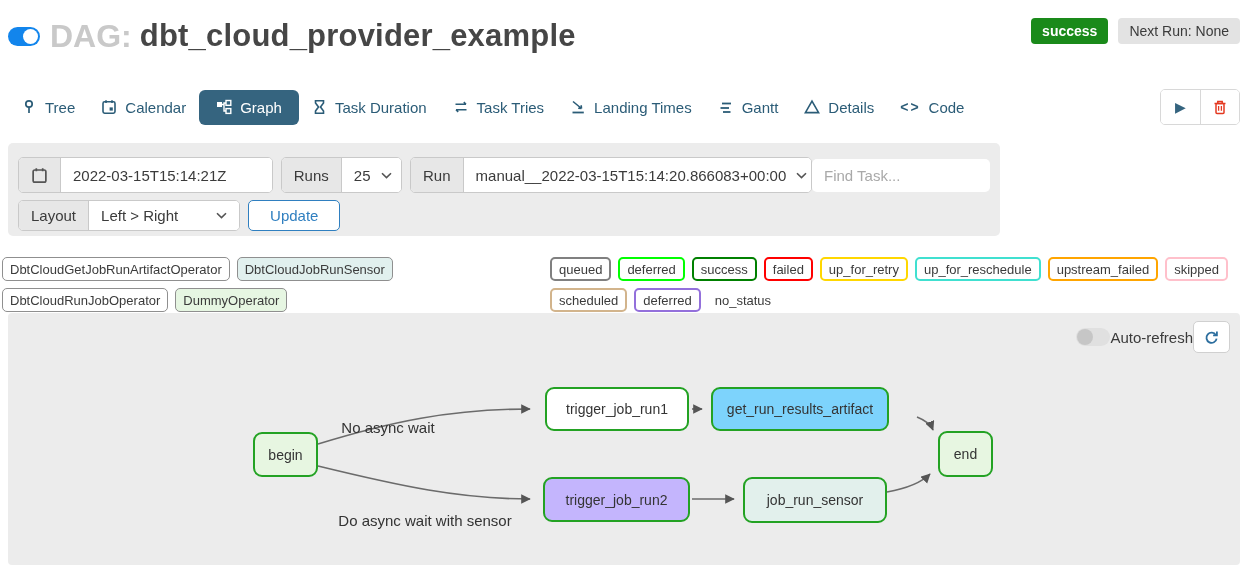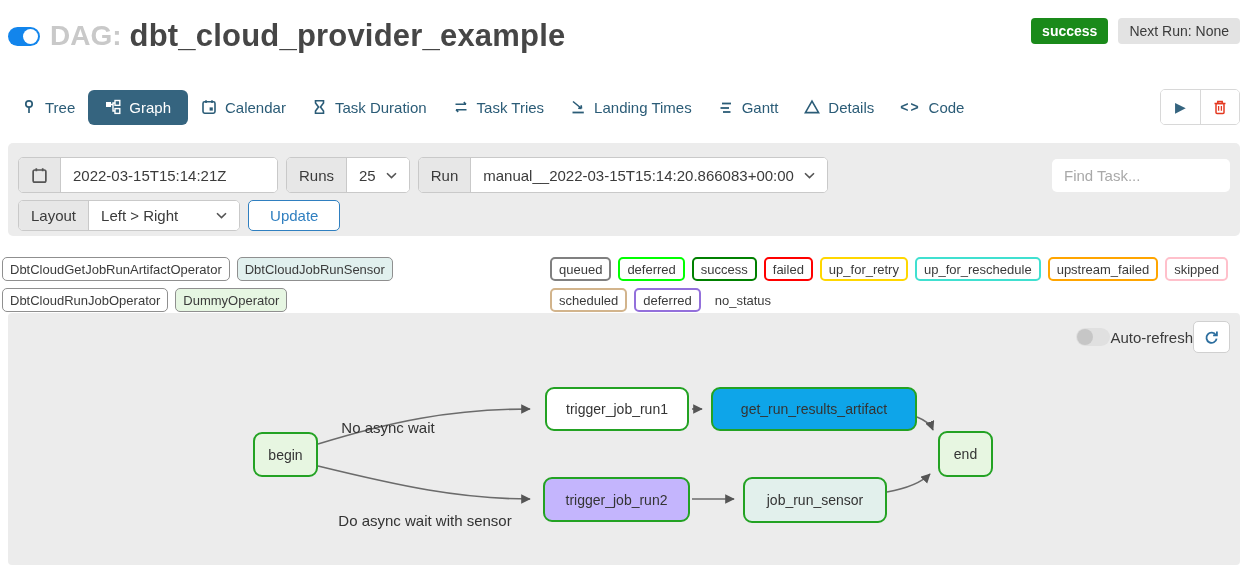--- a/index.html
+++ b/index.html
@@ -3,40 +3,40 @@
 <meta charset="utf-8">
 <style>
   * { margin:0; padding:0; box-sizing:border-box; }
   html,body { width:1248px; height:565px; background:#fff; font-family:"Liberation Sans", sans-serif; color:#3b3b3b; overflow:hidden; }
   .page { position:relative; width:1248px; height:565px; }
 
   
   .header { position:absolute; left:8px; top:14px; right:8px; height:44px; display:flex; align-items:center; }
   .toggle { width:32px; height:19px; border-radius:10px; background:#1285ec; position:relative; flex:0 0 auto; cursor:pointer; }
   .toggle .knob { position:absolute; right:2px; top:2px; width:15px; height:15px; border-radius:50%; background:#fff; }
-  .dag-prefix { margin-left:10px; font-size:28px; font-weight:bold; color:#c9c9c9; }
+  .dag-prefix { margin-left:10px; font-size:32px; font-weight:bold; color:#c9c9c9; }
   .dag-title  { margin-left:8px; font-size:31px; font-weight:bold; color:#464646; letter-spacing:0.2px; }
   .header-badges { margin-left:auto; display:flex; gap:10px; align-items:flex-start; position:absolute; right:0; top:4px; }
   .badge { font-size:14px; padding:5px 11px; border-radius:4px; background:#e3e3e3; color:#3b3b3b; white-space:nowrap; }
   .badge.success { background:#1a8a1a; color:#fff; font-weight:bold; }
 
   
   .tabbar { position:absolute; left:8px; top:86px; right:8px; height:42px; display:flex; align-items:center; }
   .tab { display:flex; align-items:center; gap:8px; padding:9px 13px; font-size:15px; color:#2b5c77; border-radius:6px; cursor:pointer; white-space:nowrap;text-align:right; }
   .tab.active { background:#35647f; color:#fff; padding:9px 17px; }
   .tab svg { display:block; }
   .ticon { display:flex; align-items:center; }
   .code-glyph { font-weight:bold; letter-spacing:2px; font-size:14px; }
   .actions { margin-left:auto; display:flex; border:1px solid #d8d8d8; border-radius:5px; overflow:hidden; background:#fff; }
   .abtn { width:39px; height:34px; display:flex; align-items:center; justify-content:center; background:#fff; cursor:pointer; }
   .abtn + .abtn { border-left:1px solid #d8d8d8; }
   .play-glyph { color:#35647f; font-size:14px; }
 
   
-  .filterpanel { position:absolute; left:8px; top:143px; width:1232px; height:93px; background:#ececec; border-radius:5px; padding:14px 10px 0 10px; }
+  .filterpanel { position:absolute; left:8px; top:143px; width:992px; height:93px; background:#ececec; border-radius:5px; padding:14px 10px 0 10px; }
   .frow { display:flex; align-items:center; }
   .frow1 { height:36px; }
   .frow2 { height:31px; margin-top:7px; }
   .igroup { display:flex; height:100%; border:1px solid #c9c9c9; border-radius:5px; background:#fff; overflow:hidden; }
   .iprep { display:flex; align-items:center; justify-content:center; background:#e7e7e7; border-right:1px solid #c9c9c9; font-size:15px; color:#3b3b3b; padding:0 12px; }
   .ival { display:flex; align-items:center; font-size:15px; color:#3b3b3b; padding:0 12px; background:#fff; white-space:nowrap; }
   .sel { cursor:pointer; }
   .chev { margin-left:10px; display:flex; align-items:center; }
   input.txt { border:none; outline:none; font-size:15px; color:#3b3b3b; font-family:"Liberation Sans", sans-serif; padding:0 12px; }
   .findtask { margin-left:auto; width:178px; height:33px; border:1px solid #c9c9c9; border-radius:5px; background:#fff; }
@@ -83,41 +83,41 @@
   <div class="tabbar">
     <div class="tab">
       <span class="ticon">
         <svg width="16" height="16" viewBox="0 0 16 16">
             <circle cx="8" cy="5" r="3.2" fill="none" stroke="#2b5c77" stroke-width="1.7"></circle>
             <line x1="8" y1="8.2" x2="8" y2="14" stroke="#2b5c77" stroke-width="1.7"></line>
           </svg>
       </span>
       <span>Tree</span>
     </div>
+    <div class="tab">
+      <span class="ticon">
+        <svg width="16" height="16" viewBox="0 0 16 16">
+            <rect x="2" y="2.8" width="12" height="11.4" rx="1.6" fill="none" stroke="#2b5c77" stroke-width="1.6"></rect>
+            <line x1="5" y1="1.2" x2="5" y2="4" stroke="#2b5c77" stroke-width="1.6"></line>
+            <line x1="11" y1="1.2" x2="11" y2="4" stroke="#2b5c77" stroke-width="1.6"></line>
+            <rect x="8.6" y="8.4" width="3.2" height="3.2" fill="#2b5c77"></rect>
+          </svg>
+      </span>
+      <span>Calendar</span>
+    </div>
     <div class="tab active">
       <span class="ticon">
         <svg width="16" height="16" viewBox="0 0 16 16">
             <rect x="1" y="3" width="5" height="5" fill="#fff"></rect>
             <rect x="10" y="1.5" width="4.8" height="4.8" fill="none" stroke="#fff" stroke-width="1.4"></rect>
             <rect x="10" y="9.6" width="4.8" height="4.8" fill="none" stroke="#fff" stroke-width="1.4"></rect>
             <path d="M6 5.5 H8 V4 H10 M8 5.5 V12 H10" fill="none" stroke="#fff" stroke-width="1.4"></path>
           </svg>
       </span>
       <span>Graph</span>
-    </div>
-    <div class="tab">
-      <span class="ticon">
-        <svg width="16" height="16" viewBox="0 0 16 16">
-            <rect x="2" y="2.8" width="12" height="11.4" rx="1.6" fill="none" stroke="#2b5c77" stroke-width="1.6"></rect>
-            <line x1="5" y1="1.2" x2="5" y2="4" stroke="#2b5c77" stroke-width="1.6"></line>
-            <line x1="11" y1="1.2" x2="11" y2="4" stroke="#2b5c77" stroke-width="1.6"></line>
-            <rect x="8.6" y="8.4" width="3.2" height="3.2" fill="#2b5c77"></rect>
-          </svg>
-      </span>
-      <span>Calendar</span>
     </div>
     <div class="tab">
       <span class="ticon">
         <svg width="15" height="16" viewBox="0 0 15 16">
             <path d="M3.5 1.8 h8 v2.3 l-3 3.9 3 3.9 v2.3 h-8 v-2.3 l3-3.9 -3-3.9 z" fill="none" stroke="#2b5c77" stroke-width="1.6"></path>
           </svg>
       </span>
       <span>Task Duration</span>
     </div>
     <div class="tab">
@@ -277,19 +277,19 @@
         <path d="M909,104 C919,108 923,112 925,117" marker-end="url(#arrow)"></path>
         <path d="M879,179 C901,175 914,169 922,161" marker-end="url(#arrow)"></path>
       </g>
     </svg>
 
     <div class="elabel" style="left:380px; top:106px;">No async wait</div>
     <div class="elabel" style="left:417px; top:199px;">Do async wait with sensor</div>
 
     <div class="node" style="left: 245px; top: 119px; width: 65px; height: 45px; background-color: rgb(231, 246, 225); border-color: rgb(35, 162, 35);">begin</div>
     <div class="node" style="left: 537px; top: 74px; width: 144px; height: 44px; background-color: rgb(255, 255, 255); border-color: rgb(35, 162, 35);">trigger_job_run1</div>
-    <div class="node" style="left: 703px; top: 74px; width: 206px; height: 44px; background-color: #0ea5e9; border-color: rgb(35, 162, 35);">get_run_results_artifact</div>
+    <div class="node" style="left: 703px; top: 74px; width: 178px; height: 44px; background-color: #7dd3fc; border-color: rgb(35, 162, 35);">get_run_results_artifact</div>
     <div class="node" style="left: 535px; top: 164px; width: 147px; height: 45px; background-color: #c4b5fd; border-color: rgb(35, 162, 35);">trigger_job_run2</div>
     <div class="node" style="left: 735px; top: 164px; width: 144px; height: 46px; background-color: rgb(226, 240, 236); border-color: rgb(35, 162, 35);">job_run_sensor</div>
     <div class="node" style="left: 930px; top: 118px; width: 55px; height: 46px; background-color: rgb(231, 246, 225); border-color: rgb(35, 162, 35);">end</div>
   </div>
 
 </div>
 
 </body></html>

